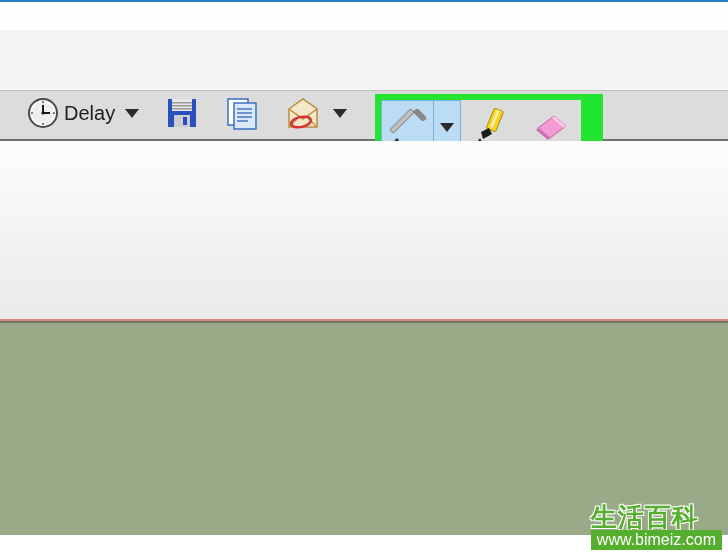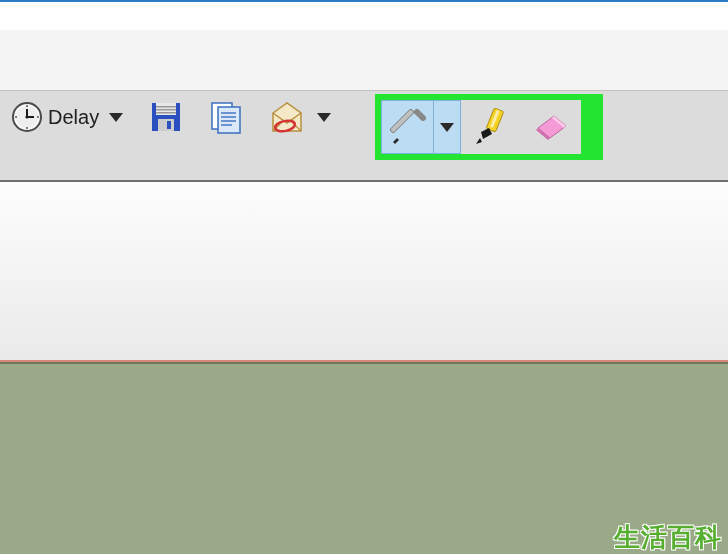--- a/index.html
+++ b/index.html
@@ -14,27 +14,27 @@
     .titlebar {
       height: 30px;
       background: #fefefe;
       border-top: 2px solid #2a7cc4;
     }
     .band {
       height: 60px;
       background: #f4f4f4;
     }
     .toolbar {
-      height: 92px;
+      height: 51px;
       background: #dcdcdc;
       border-top: 1px solid #c0c0c0;
       border-bottom: 2px solid #6e6e6e;
       display: flex;
-      align-items: flex-start;
-      padding-left: 4px;
+      align-items: flex-end;
+      padding-left: 20px;
       position: relative;
     }
     .tool-btn {
       display: flex;
       align-items: center;
       justify-content: center;
       height: 52px;
       min-width: 46px;
       border: 1px solid transparent;
       position: relative;
@@ -249,13 +249,14 @@
 </div>
 
 <div class="canvas-area">
   <div class="canvas-white"></div>
   <div class="canvas-pink"></div>
   <div class="canvas-green"></div>
 </div>
 
 <div class="watermark">
   <div class="wm-top">生活百科</div>
+  <div class="wm-bot">www.bimeiz.com</div>
 </div>
 
 </body></html>

